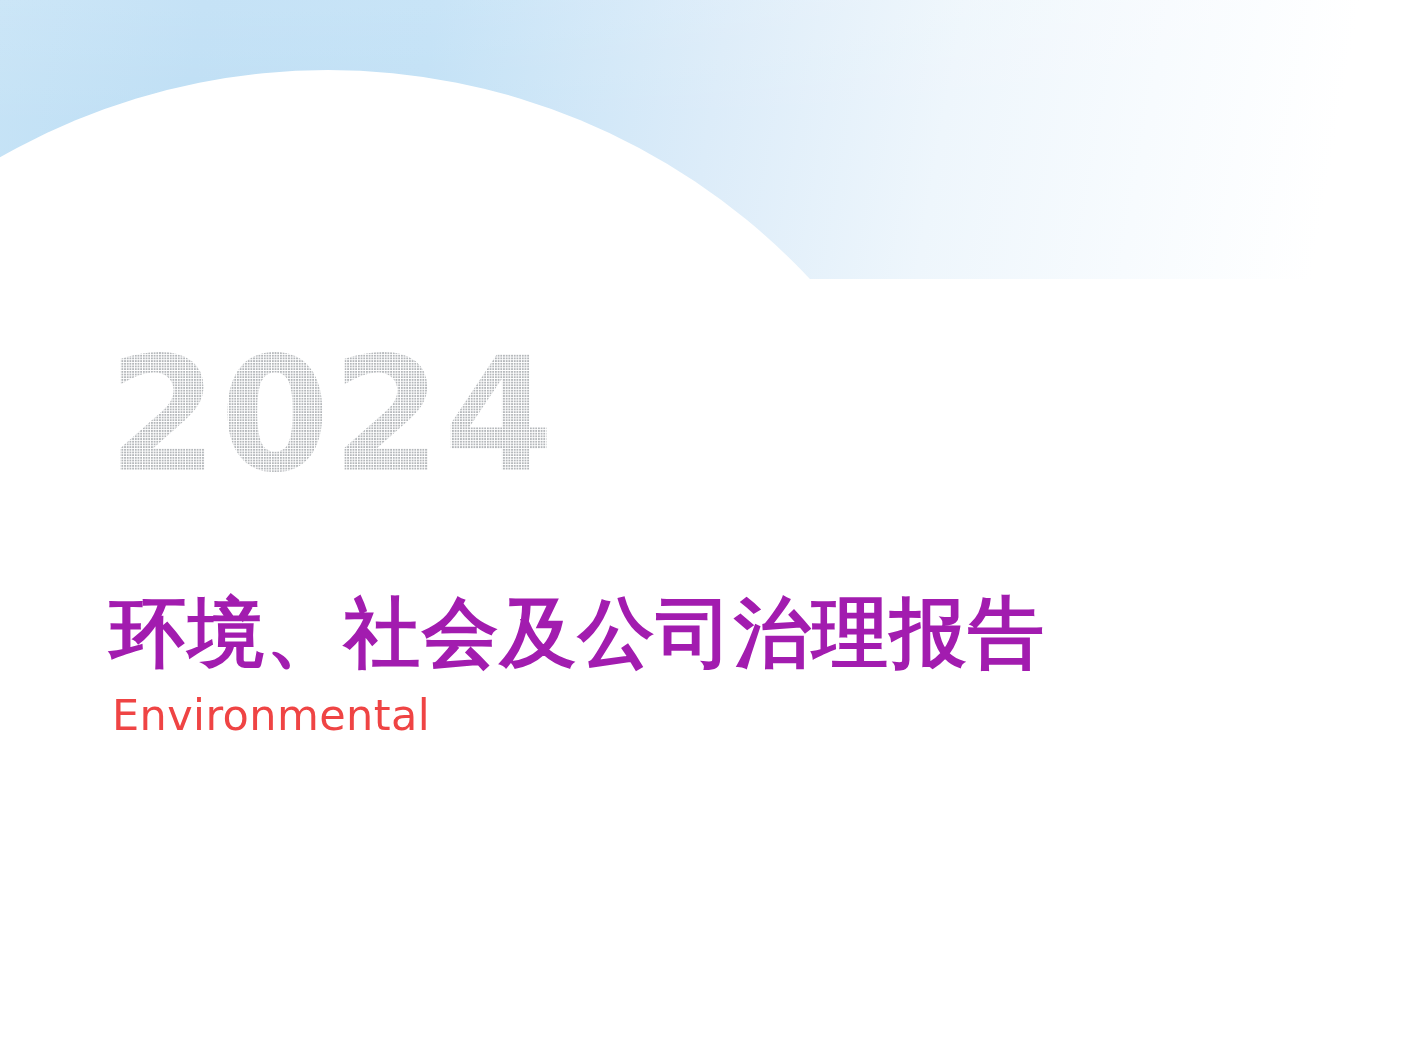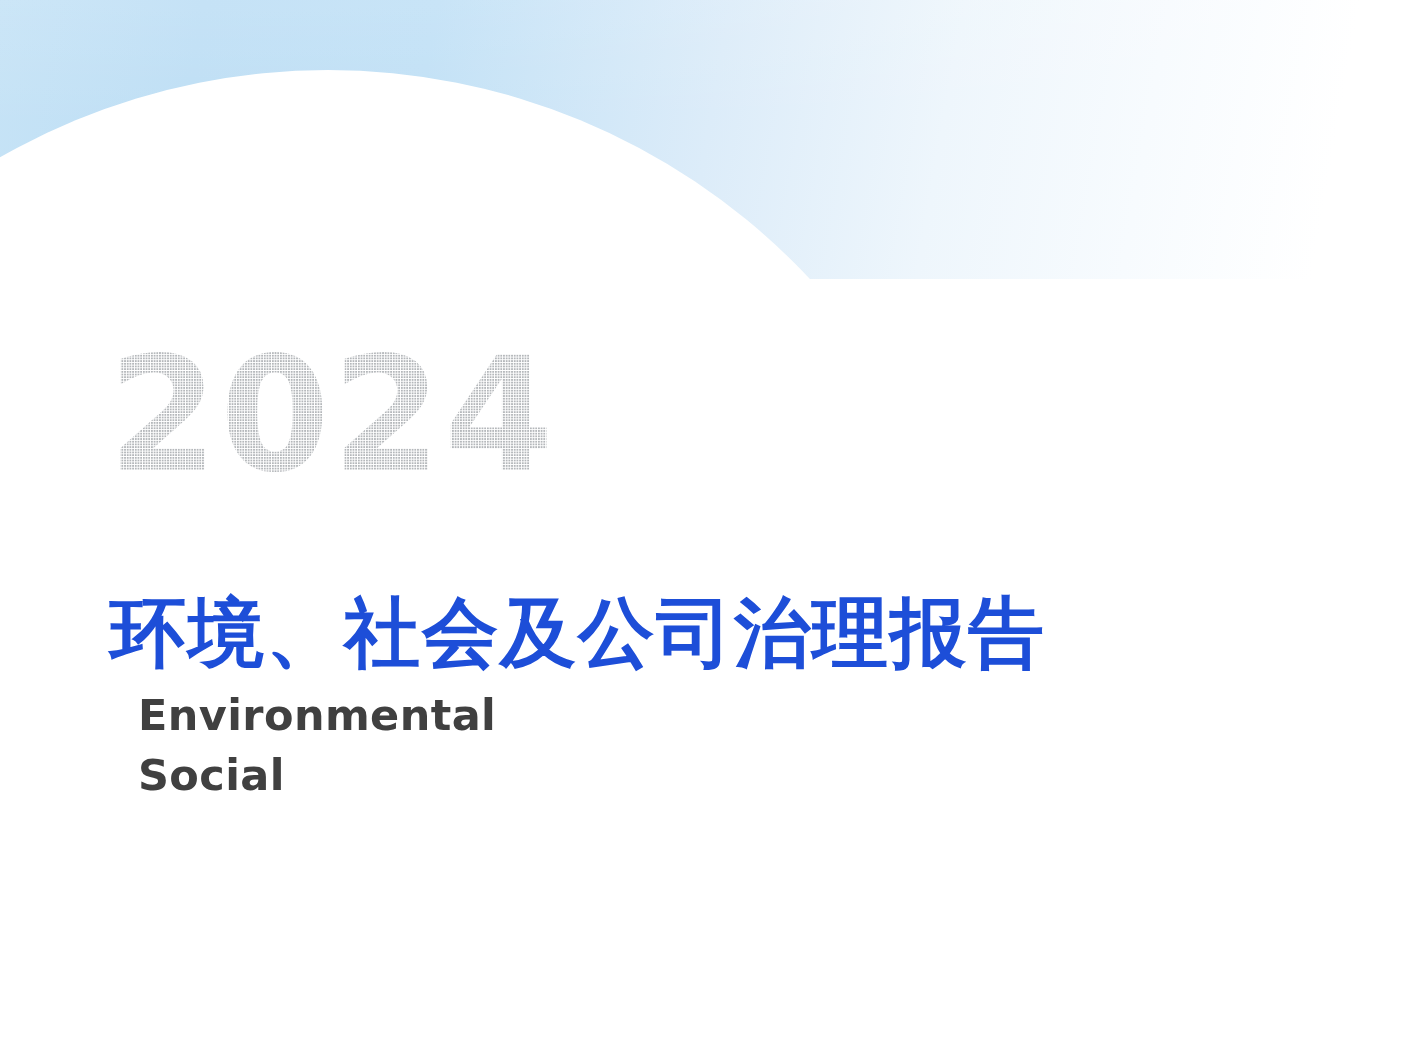--- a/index.html
+++ b/index.html
@@ -93,37 +93,36 @@
   .headline {
     position: absolute;
     left: 110px;
     top: 538px;
     z-index: 3;
     font-family: "DejaVu Sans", "Liberation Sans", sans-serif;
     font-size: 76px;
     font-weight: 700;
     letter-spacing: 2px;
     line-height: 1.16;
-    color: #1d4ed8;
+    color: #a21caf;
     white-space: nowrap;
   }
 
   
   .subhead {
     position: absolute;
     left: 112px;
     top: 686px;
     z-index: 3;
     font-family: "DejaVu Sans", "Liberation Sans", sans-serif;
     font-size: 43px;
-    font-weight: 700;
+    font-weight: 400;
     line-height: 1.39;
     letter-spacing: 0.4px;
-    color: #404040;
-    margin-left: 26px;
+    color: #ef4444;
   }
   .subhead div { white-space: nowrap; }
 </style>
 </head>
 <body>
 
 <div class="page">
 
   <div class="header-band">
 
@@ -131,16 +130,15 @@
   </div>
 
   <div class="year-wrap">
     <span class="year-text">2024</span>
   </div>
 
   <h1 class="headline">环境、社会及公司治理报告</h1>
 
   <div class="subhead">
     <div>Environmental</div>
-    <div>Social</div>
   </div>
 
 </div>
 
 </body></html>

